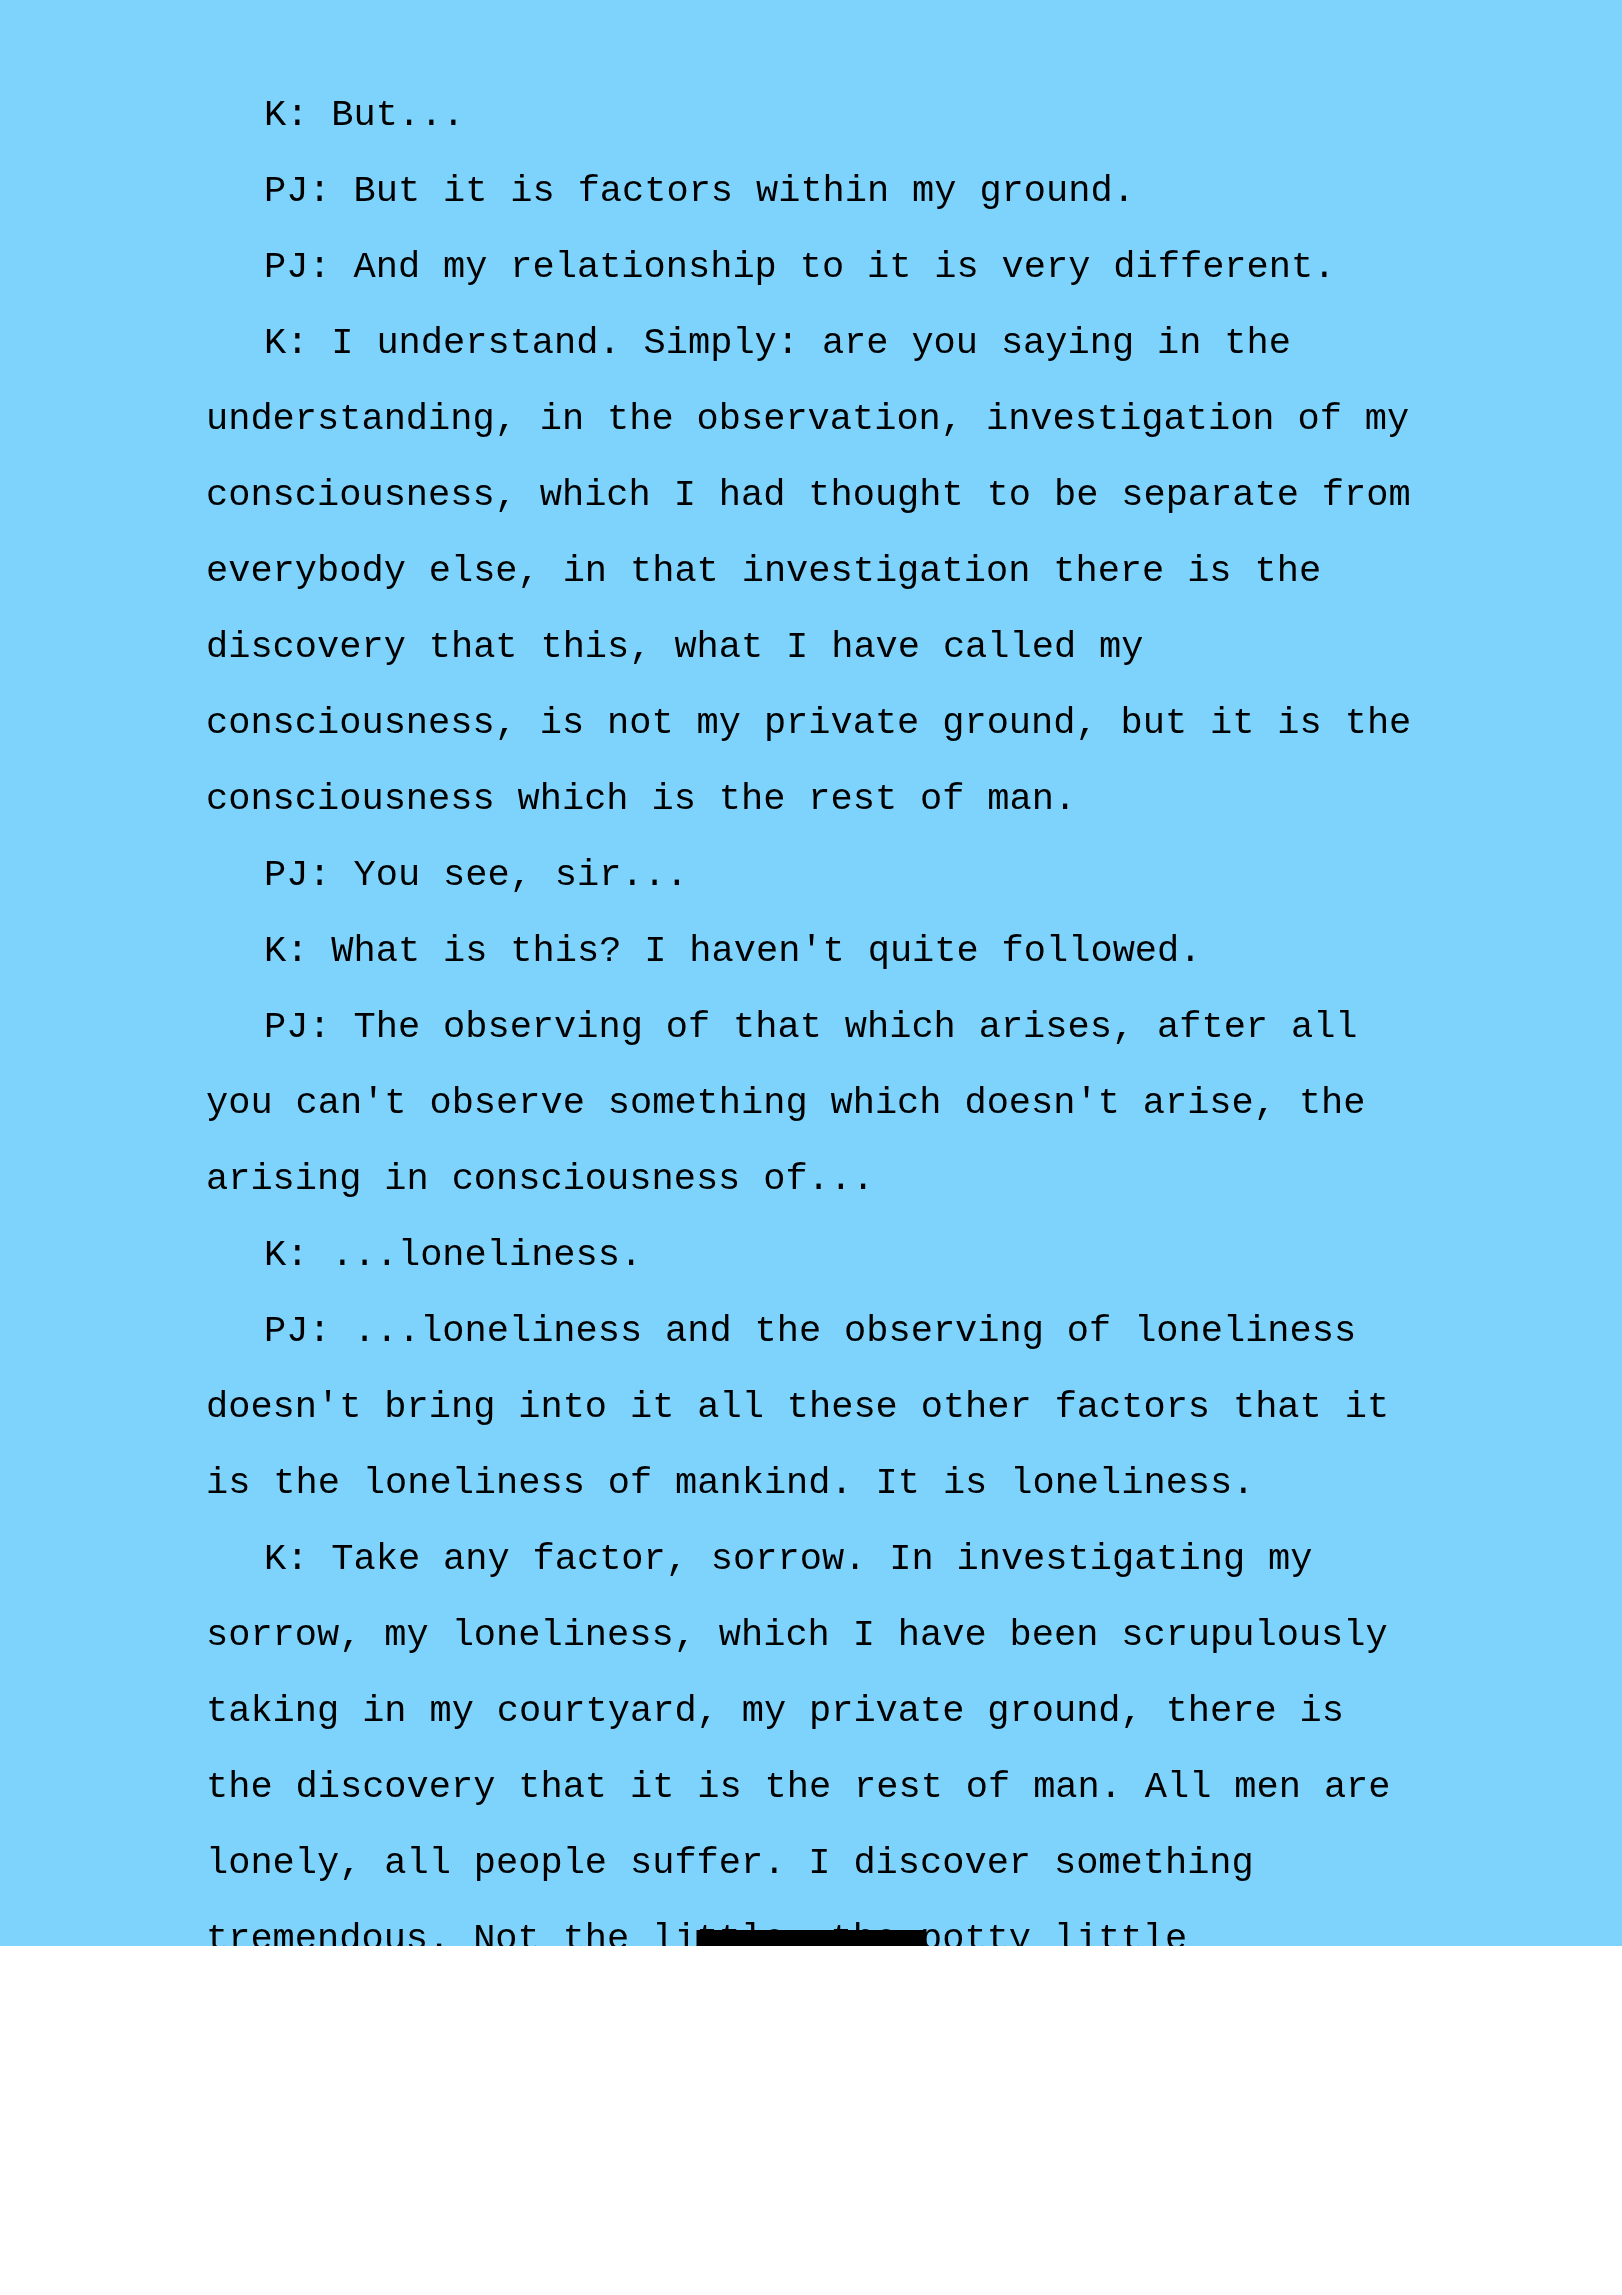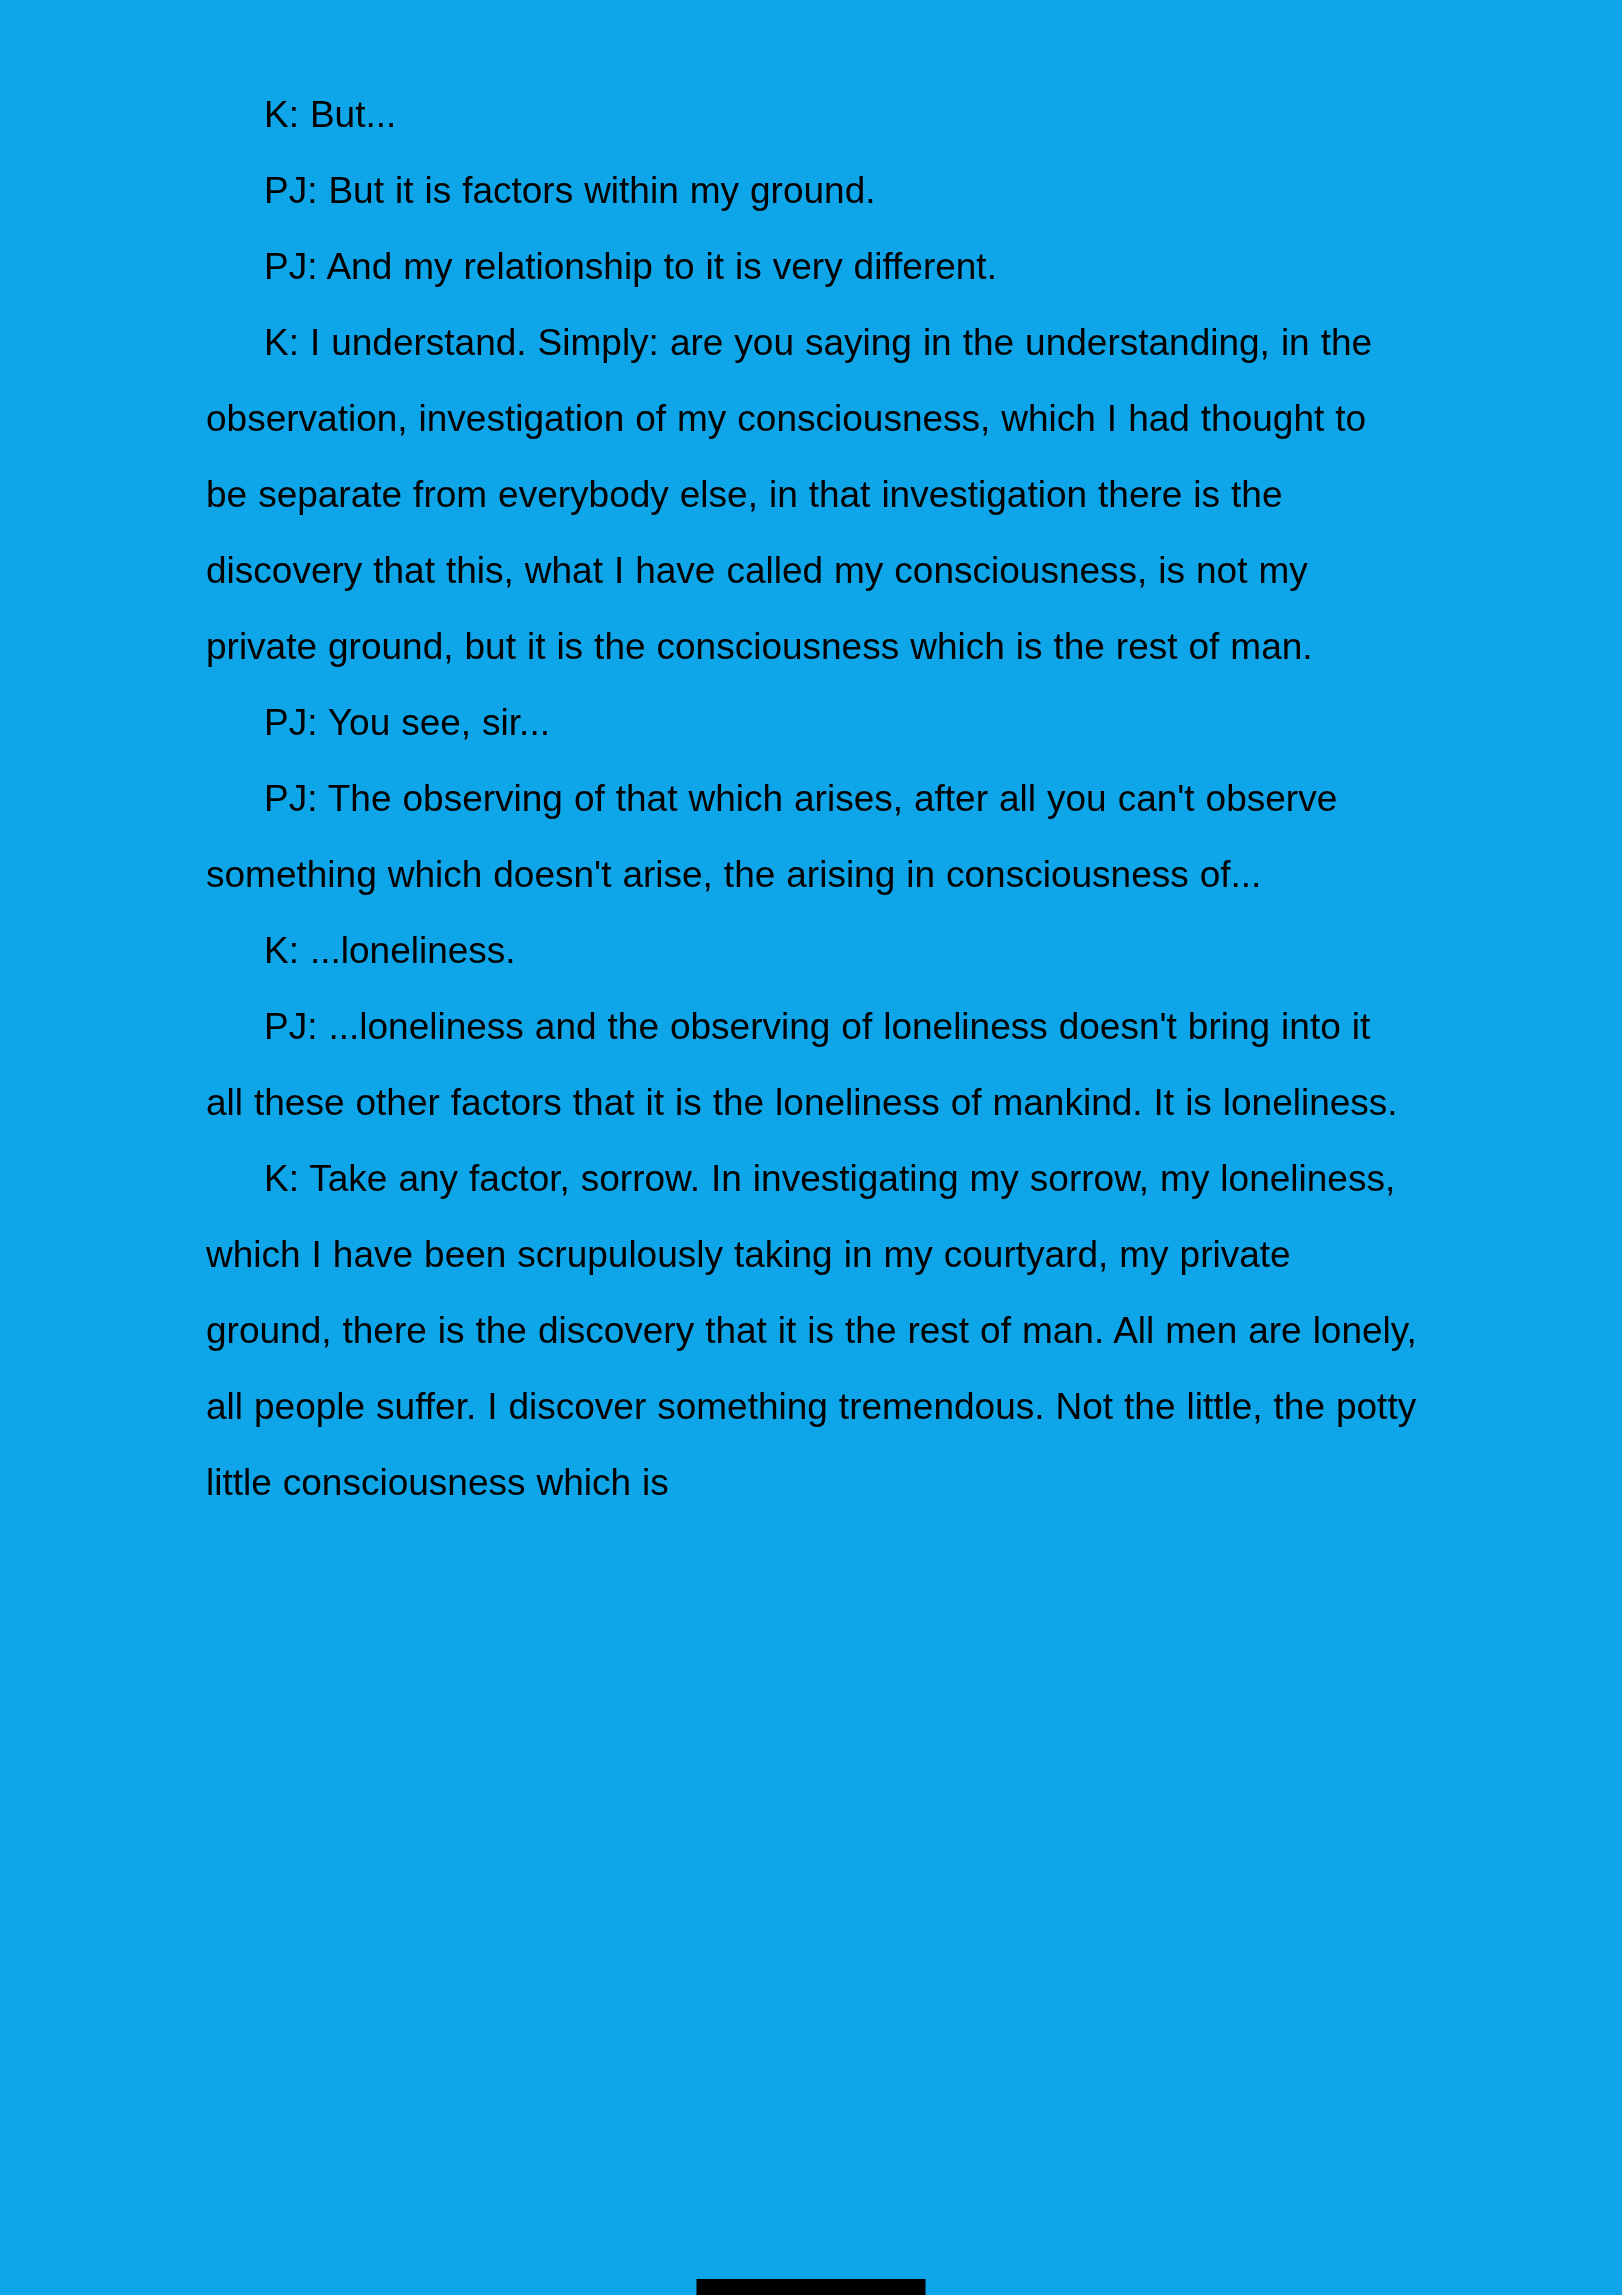--- a/index.html
+++ b/index.html
@@ -3,24 +3,24 @@
 <meta charset="utf-8">
 <style>
   html, body {
     margin: 0;
     padding: 0;
     background: #ffffff;
   }
   .page {
     position: relative;
     width: 1622px;
-    height: 2295px;
-    background: #0ea5e9;
+    height: 1946px;
+    background: #7dd3fc;
     color: #000000;
-    font-family: Liberation Sans, sans-serif;
+    font-family: Liberation Mono, monospace;
     overflow: hidden;
     box-sizing: border-box;
   }
   .content {
     position: absolute;
     top: 77px;
     left: 206px;
     width: 1212px;
   }
   .content p {
@@ -45,20 +45,21 @@
 </head>
 <body>
 
 <div class="page">
   <div class="content">
     <p>K: But...</p>
     <p>PJ: But it is factors within my ground.</p>
     <p>PJ: And my relationship to it is very different.</p>
     <p>K: I understand. Simply: are you saying in the understanding, in the observation, investigation of my consciousness, which I had thought to be separate from everybody else, in that investigation there is the discovery that this, what I have called my consciousness, is not my private ground, but it is the consciousness which is the rest of man.</p>
     <p>PJ: You see, sir...</p>
+    <p>K: What is this? I haven't quite followed.</p>
     <p>PJ: The observing of that which arises, after all you can't observe something which doesn't arise, the arising in consciousness of...</p>
     <p>K: ...loneliness.</p>
     <p>PJ: ...loneliness and the observing of loneliness doesn't bring into it all these other factors that it is the loneliness of mankind. It is loneliness.</p>
     <p>K: Take any factor, sorrow. In investigating my sorrow, my loneliness, which I have been scrupulously taking in my courtyard, my private ground, there is the discovery that it is the rest of man. All men are lonely, all people suffer. I discover something tremendous. Not the little, the potty little consciousness which is</p>
   </div>
   <div class="bottom-mark"></div>
 </div>
 
 
 </body></html>

